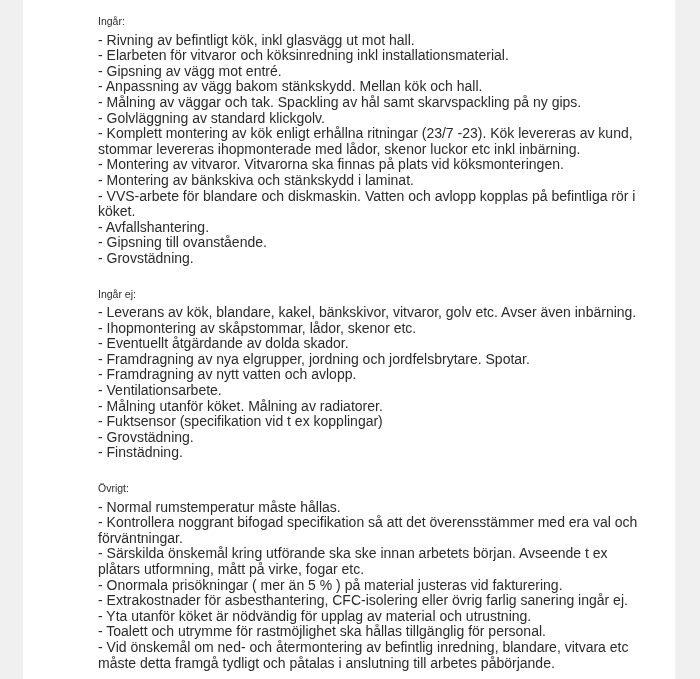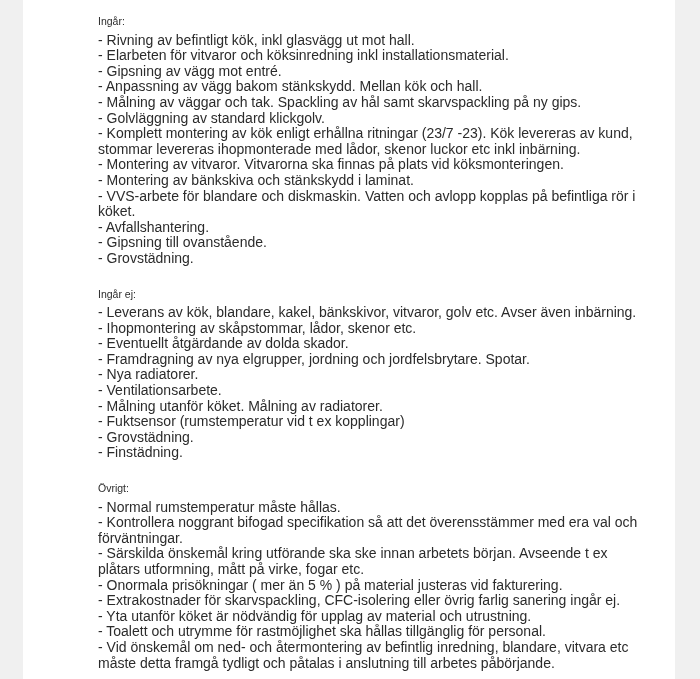--- a/index.html
+++ b/index.html
@@ -67,32 +67,32 @@
         <p class="line">- Avfallshantering.</p>
         <p class="line">- Gipsning till ovanstående.</p>
         <p class="line">- Grovstädning.</p>
       </div>
       <div class="section">
         <p class="section-heading">Ingår ej:</p>
         <p class="line">- Leverans av kök, blandare, kakel, bänkskivor, vitvaror, golv etc. Avser även inbärning.</p>
         <p class="line">- Ihopmontering av skåpstommar, lådor, skenor etc.</p>
         <p class="line">- Eventuellt åtgärdande av dolda skador.</p>
         <p class="line">- Framdragning av nya elgrupper, jordning och jordfelsbrytare. Spotar.</p>
-        <p class="line">- Nya radiatorer.</p>
+        <p class="line">- Framdragning av nytt vatten och avlopp.</p>
         <p class="line">- Ventilationsarbete.</p>
         <p class="line">- Målning utanför köket. Målning av radiatorer.</p>
-        <p class="line">- Fuktsensor (rumstemperatur vid t ex kopplingar)</p>
+        <p class="line">- Fuktsensor (specifikation vid t ex kopplingar)</p>
         <p class="line">- Grovstädning.</p>
         <p class="line">- Finstädning.</p>
       </div>
       <div class="section">
         <p class="section-heading">Övrigt:</p>
         <p class="line">- Normal rumstemperatur måste hållas.</p>
         <p class="line">- Kontrollera noggrant bifogad specifikation så att det överensstämmer med era val och förväntningar.</p>
         <p class="line">- Särskilda önskemål kring utförande ska ske innan arbetets början. Avseende t ex plåtars utformning, mått på virke, fogar etc.</p>
         <p class="line">- Onormala prisökningar ( mer än 5 % ) på material justeras vid fakturering.</p>
-        <p class="line">- Extrakostnader för skarvspackling, CFC-isolering eller övrig farlig sanering ingår ej.</p>
+        <p class="line">- Extrakostnader för asbesthantering, CFC-isolering eller övrig farlig sanering ingår ej.</p>
         <p class="line">- Yta utanför köket är nödvändig för upplag av material och utrustning.</p>
         <p class="line">- Toalett och utrymme för rastmöjlighet ska hållas tillgänglig för personal.</p>
         <p class="line">- Vid önskemål om ned- och återmontering av befintlig inredning, blandare, vitvara etc måste detta framgå tydligt och påtalas i anslutning till arbetes påbörjande.</p>
       </div>
     </div>
 </div>
 
 </body></html>

